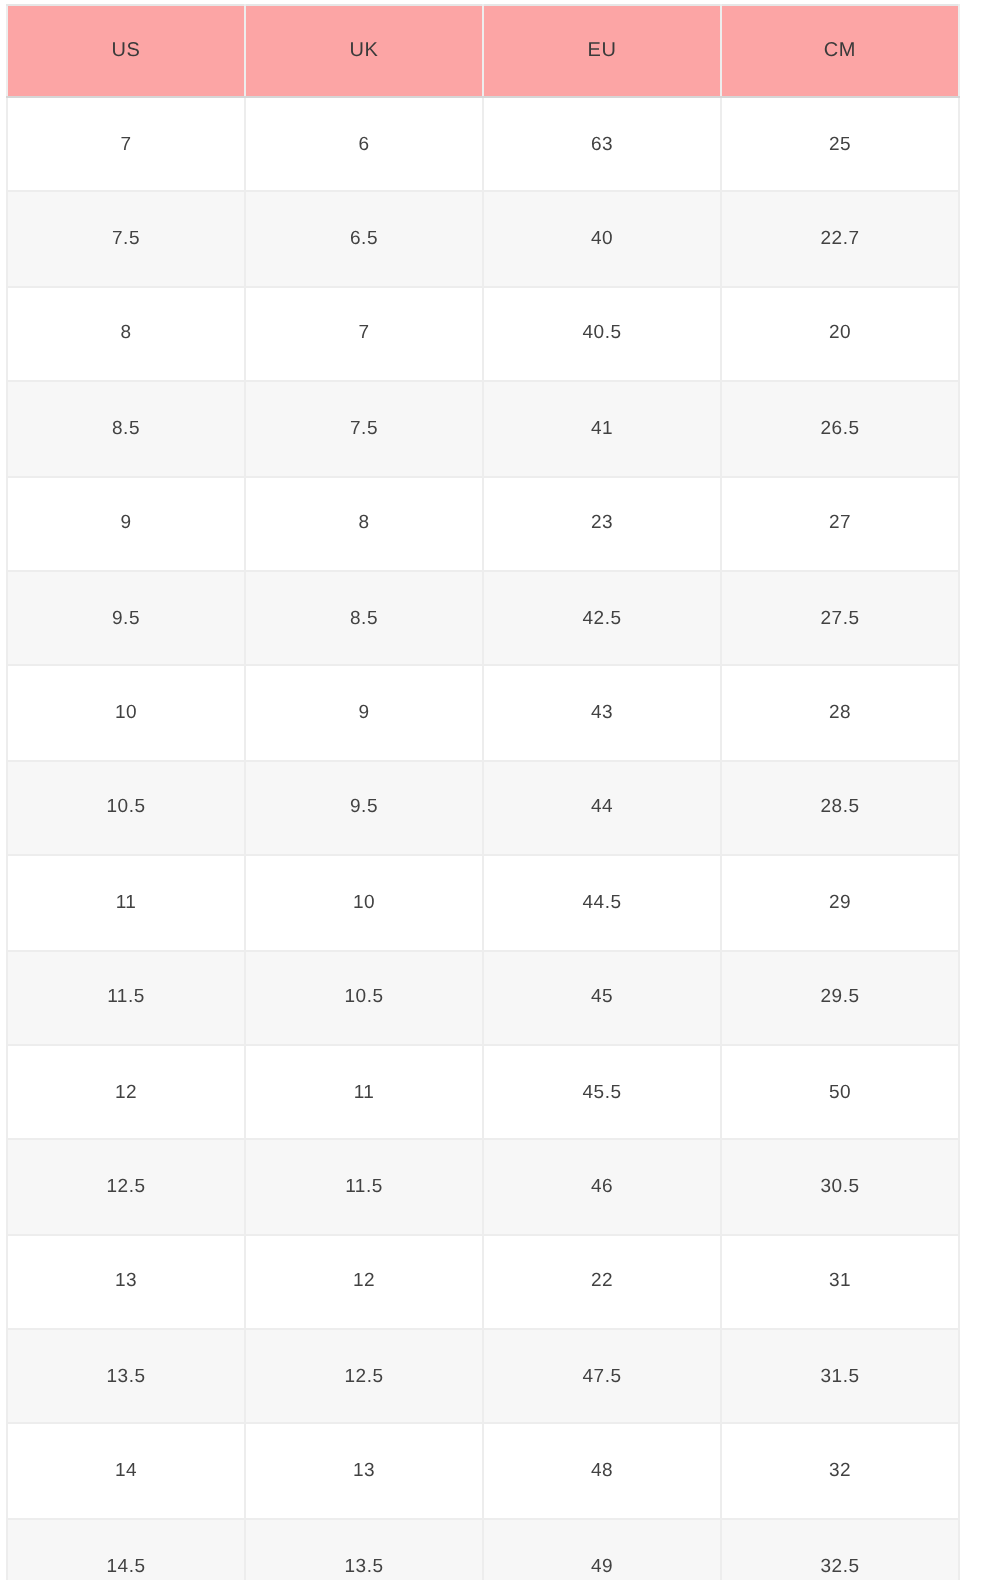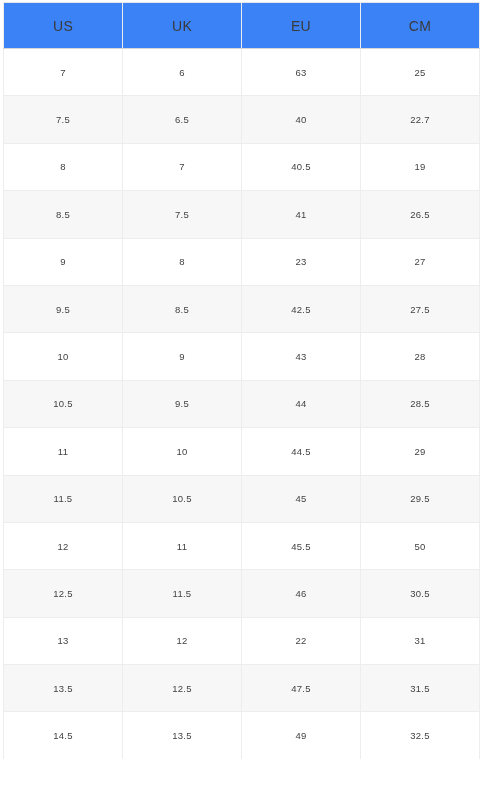--- a/index.html
+++ b/index.html
@@ -45,25 +45,25 @@
     border-bottom: 1px solid #ededed;
     padding: 0;
   }
   table.size-table th:last-child,
   table.size-table td:last-child {
     border-right: none;
   }
 
   table.size-table thead th {
     height: 45px;
-    font-size: 14px;
+    font-size: 10px;
     letter-spacing: 0.35px;
     color: #3a3a3a;
     border-bottom: 1px solid #d6d6d6;
-    background: #3b82f6;
+    background: #fca5a5;
   }
 
   table.size-table tbody td {
     height: 46.4px;
     font-size: 9.5px;
     letter-spacing: 0.25px;
     color: #424242;
   }
 
   table.size-table tbody tr:nth-child(even) td {
@@ -105,21 +105,21 @@
         <tr>
           <td>7.5</td>
           <td>6.5</td>
           <td>40</td>
           <td>22.7</td>
         </tr>
         <tr>
           <td>8</td>
           <td>7</td>
           <td>40.5</td>
-          <td>19</td>
+          <td>20</td>
         </tr>
         <tr>
           <td>8.5</td>
           <td>7.5</td>
           <td>41</td>
           <td>26.5</td>
         </tr>
         <tr>
           <td>9</td>
           <td>8</td>
@@ -174,20 +174,26 @@
           <td>22</td>
           <td>31</td>
         </tr>
         <tr>
           <td>13.5</td>
           <td>12.5</td>
           <td>47.5</td>
           <td>31.5</td>
         </tr>
         <tr>
+          <td>14</td>
+          <td>13</td>
+          <td>48</td>
+          <td>32</td>
+        </tr>
+        <tr>
           <td>14.5</td>
           <td>13.5</td>
           <td>49</td>
           <td>32.5</td>
         </tr>
       </tbody>
   </table>
 </div>
 
 </body></html>

